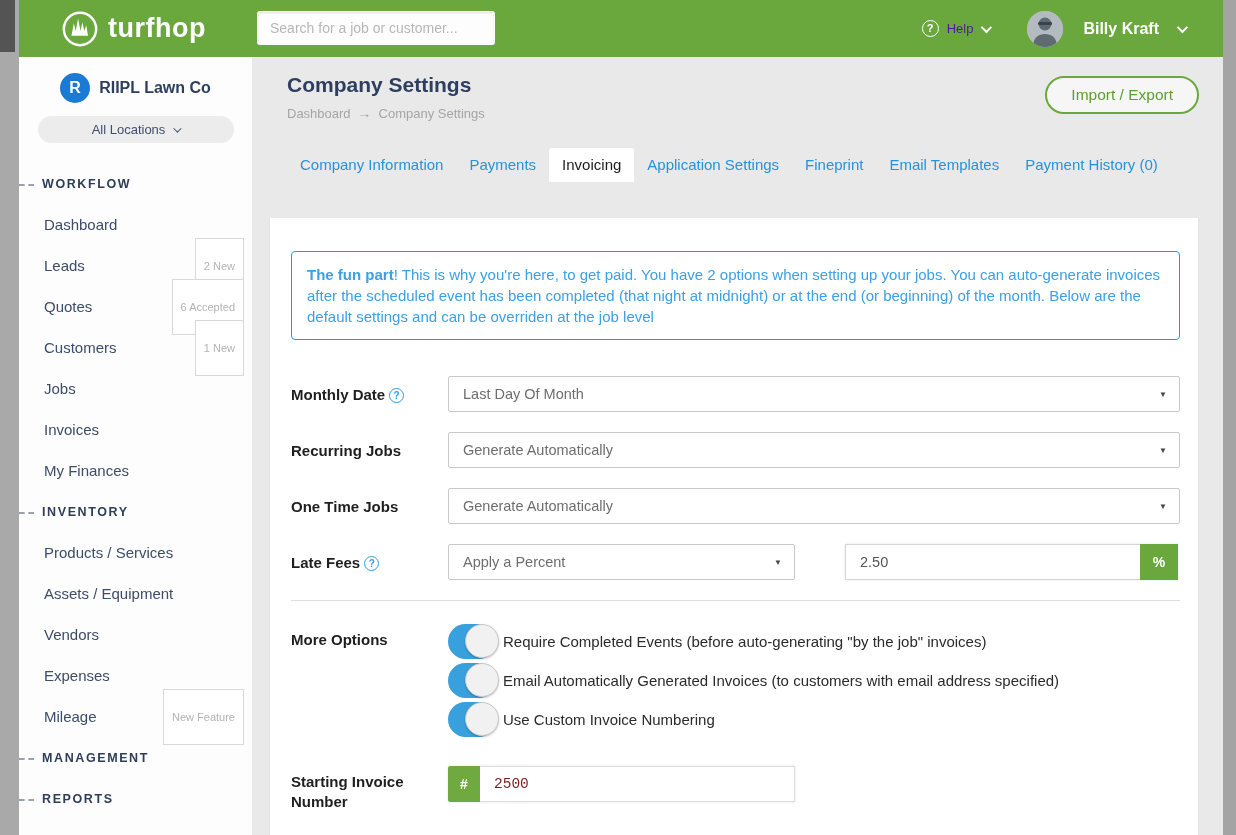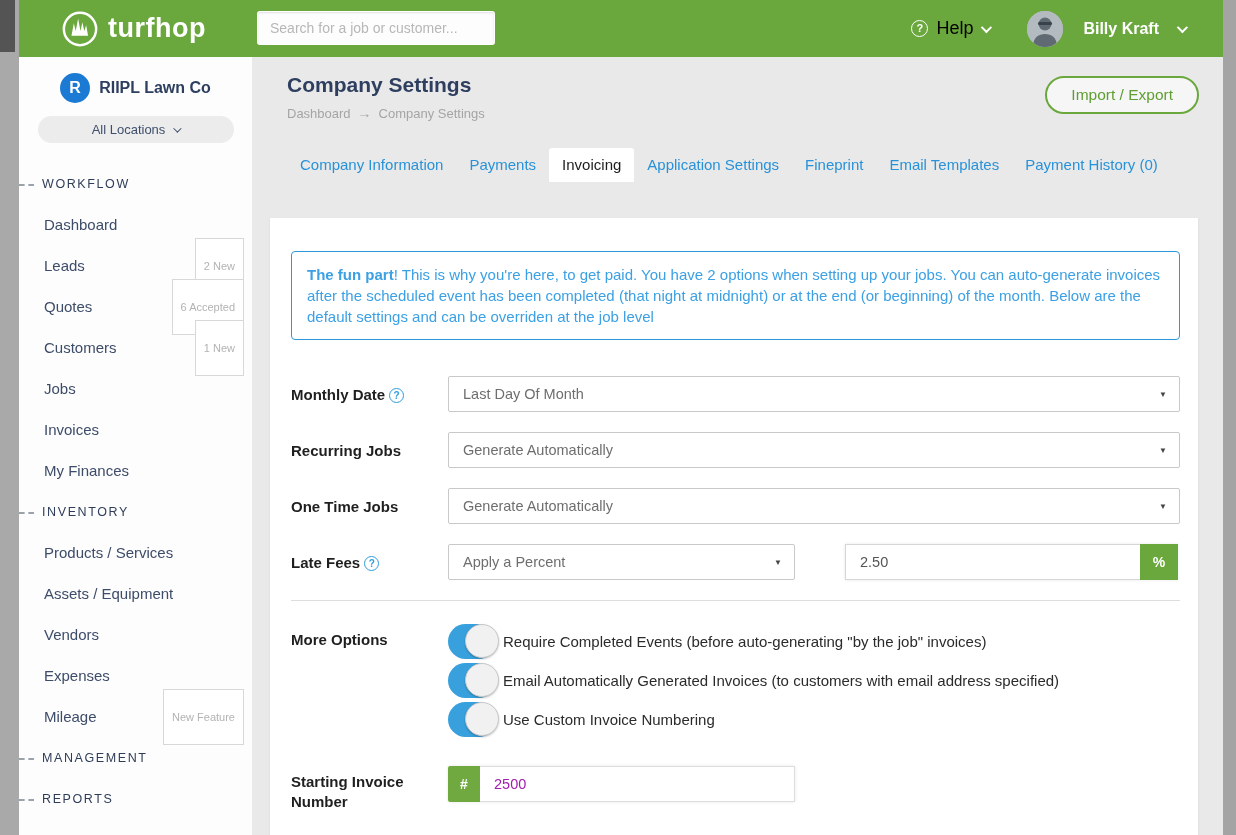--- a/index.html
+++ b/index.html
@@ -17,41 +17,41 @@
   .brand-name { color:#fff; font-size:27px; font-weight:bold; letter-spacing:.5px; margin-left:9px; }
   .search-wrap { position:absolute; left:238px; top:11px; }
   .search-input { width:238px; height:34px; border:1px solid rgba(255,255,255,.85); border-radius:3px;
     background:#fdfdfd; padding:0 12px; font-size:14px; color:#555; outline:none;
     box-shadow: inset 0 1px 2px rgba(0,0,0,.12); font-family:"Liberation Sans",sans-serif; }
   .search-input::placeholder { color:#b7b7b7; }
   .top-right { margin-left:auto; display:flex; align-items:center; padding-right:38px; gap:10px; }
   .help-group { display:flex; align-items:center; gap:8px; color:#fff; margin-right:28px; cursor:pointer; }
   .qmark { display:inline-block; width:17px; height:17px; border:1.5px solid #fff; border-radius:50%;
     font-size:11px; line-height:15px; text-align:center; color:#fff; font-weight:bold; }
-  .help-label { font-size:18px; color:#000000; }
+  .help-label { font-size:13px; color:#4c1d95; }
   .chev { display:inline-block; width:8px; height:8px; border-right:2px solid #fff; border-bottom:2px solid #fff;
     transform:rotate(45deg) translateY(-2px); }
   .avatar { width:36px; height:36px; border-radius:50%; background:#b3bac0; overflow:hidden; flex:none; }
   .user-name { color:#fff; font-size:16px; font-weight:bold; margin:0 8px 0 10px; }
 
   
   .sidebar { position:absolute; left:0; top:57px; width:233px; height:778px; background:#fdfdfd; }
   .company { height:106px; padding-top:16px; }
   .crow { display:flex; align-items:center; justify-content:center; gap:9px; }
   .clogo { width:30px; height:30px; border-radius:50%; background:#1b7ad4; color:#fff; font-size:16px;
     font-weight:bold; text-align:center; line-height:30px; }
   .cname { color:#2d3e5f; font-size:16px; font-weight:bold; }
   .loc-pill { display:flex; align-items:center; justify-content:center; gap:8px; width:196px; height:27px;
     margin:13px auto 0; background:#ececec; border:none; border-radius:14px; font-size:13px; color:#3f4f6b;
     cursor:pointer; font-family:"Liberation Sans",sans-serif; }
   .chev-dark { display:inline-block; width:6px; height:6px; border-right:1.5px solid #3f4f6b;
     border-bottom:1.5px solid #3f4f6b; transform:rotate(45deg) translateY(-2px); }
   .menu { }
   .menu-header { position:relative; height:41px; display:flex; align-items:center; padding-left:23px;
-    color:#2e3d59; font-size:12.5px; font-weight:normal; letter-spacing:1.6px; }
+    color:#2e3d59; font-size:12.5px; font-weight:bold; letter-spacing:1.6px; }
   .menu-header .dash { position:absolute; left:0; top:50%; width:15px; border-top:2px dashed #9aa2ae; }
   .menu-item { position:relative; height:41px; display:flex; align-items:center; padding-left:25px;
     color:#3d4c69; font-size:15px; cursor:pointer; }
   .badge { position:absolute; right:8px; top:50%; transform:translateY(-50%); border:1px solid #d8d8d8;
     border-radius:0; background:#fff; color:#b3b3b3; font-size:11px; padding:21px 8px; }
 
   
   .main { position:absolute; left:233px; top:57px; width:971px; height:778px; background:#e9e9e9; }
   .page-title { position:absolute; left:35px; top:16px; font-size:21px; font-weight:bold; color:#2d3e5f; }
   .breadcrumb { position:absolute; left:35px; top:48px; font-size:13px; color:#a5a5a5; display:flex; gap:7px; align-items:center;}
@@ -98,21 +98,21 @@
   .toggle { position:relative; width:48px; height:35px; border-radius:18px; background:#38a1dd; flex:none; cursor:pointer; }
   .toggle .knob { position:absolute; right:-3px; top:0; width:34px; height:34px; border-radius:50%;
     background:#f1f1f1; border:1px solid #c9c9c9; box-shadow:0 1px 2px rgba(0,0,0,.25); }
   .toggle-label { margin-left:7px; font-size:15px; color:#2b2b2b; }
 
   .row-start-inv { margin-top:26px; margin-bottom:0; }
   .num-group { display:flex; width:347px; height:36px; box-shadow:0 0 3px rgba(0,0,0,.1); }
   .num-addon { width:32px; background:#6fa940; color:#fff; font-size:14px; font-weight:bold;
     display:flex; align-items:center; justify-content:center; border-radius:2px 0 0 2px; }
   .num-input { flex:1; border:1px solid #dedede; border-left:none; padding:4px 14px; font-size:14.5px;
-    color:#a21caf; outline:none; font-family:Liberation Sans, sans-serif; }
+    color:#7f1d1d; outline:none; font-family:Liberation Mono, monospace; }
 </style>
 </head>
 <body>
 
 <div class="corner-notch"></div>
 
 <div class="frame">
 
   <div class="topbar">
     <div class="brand">

